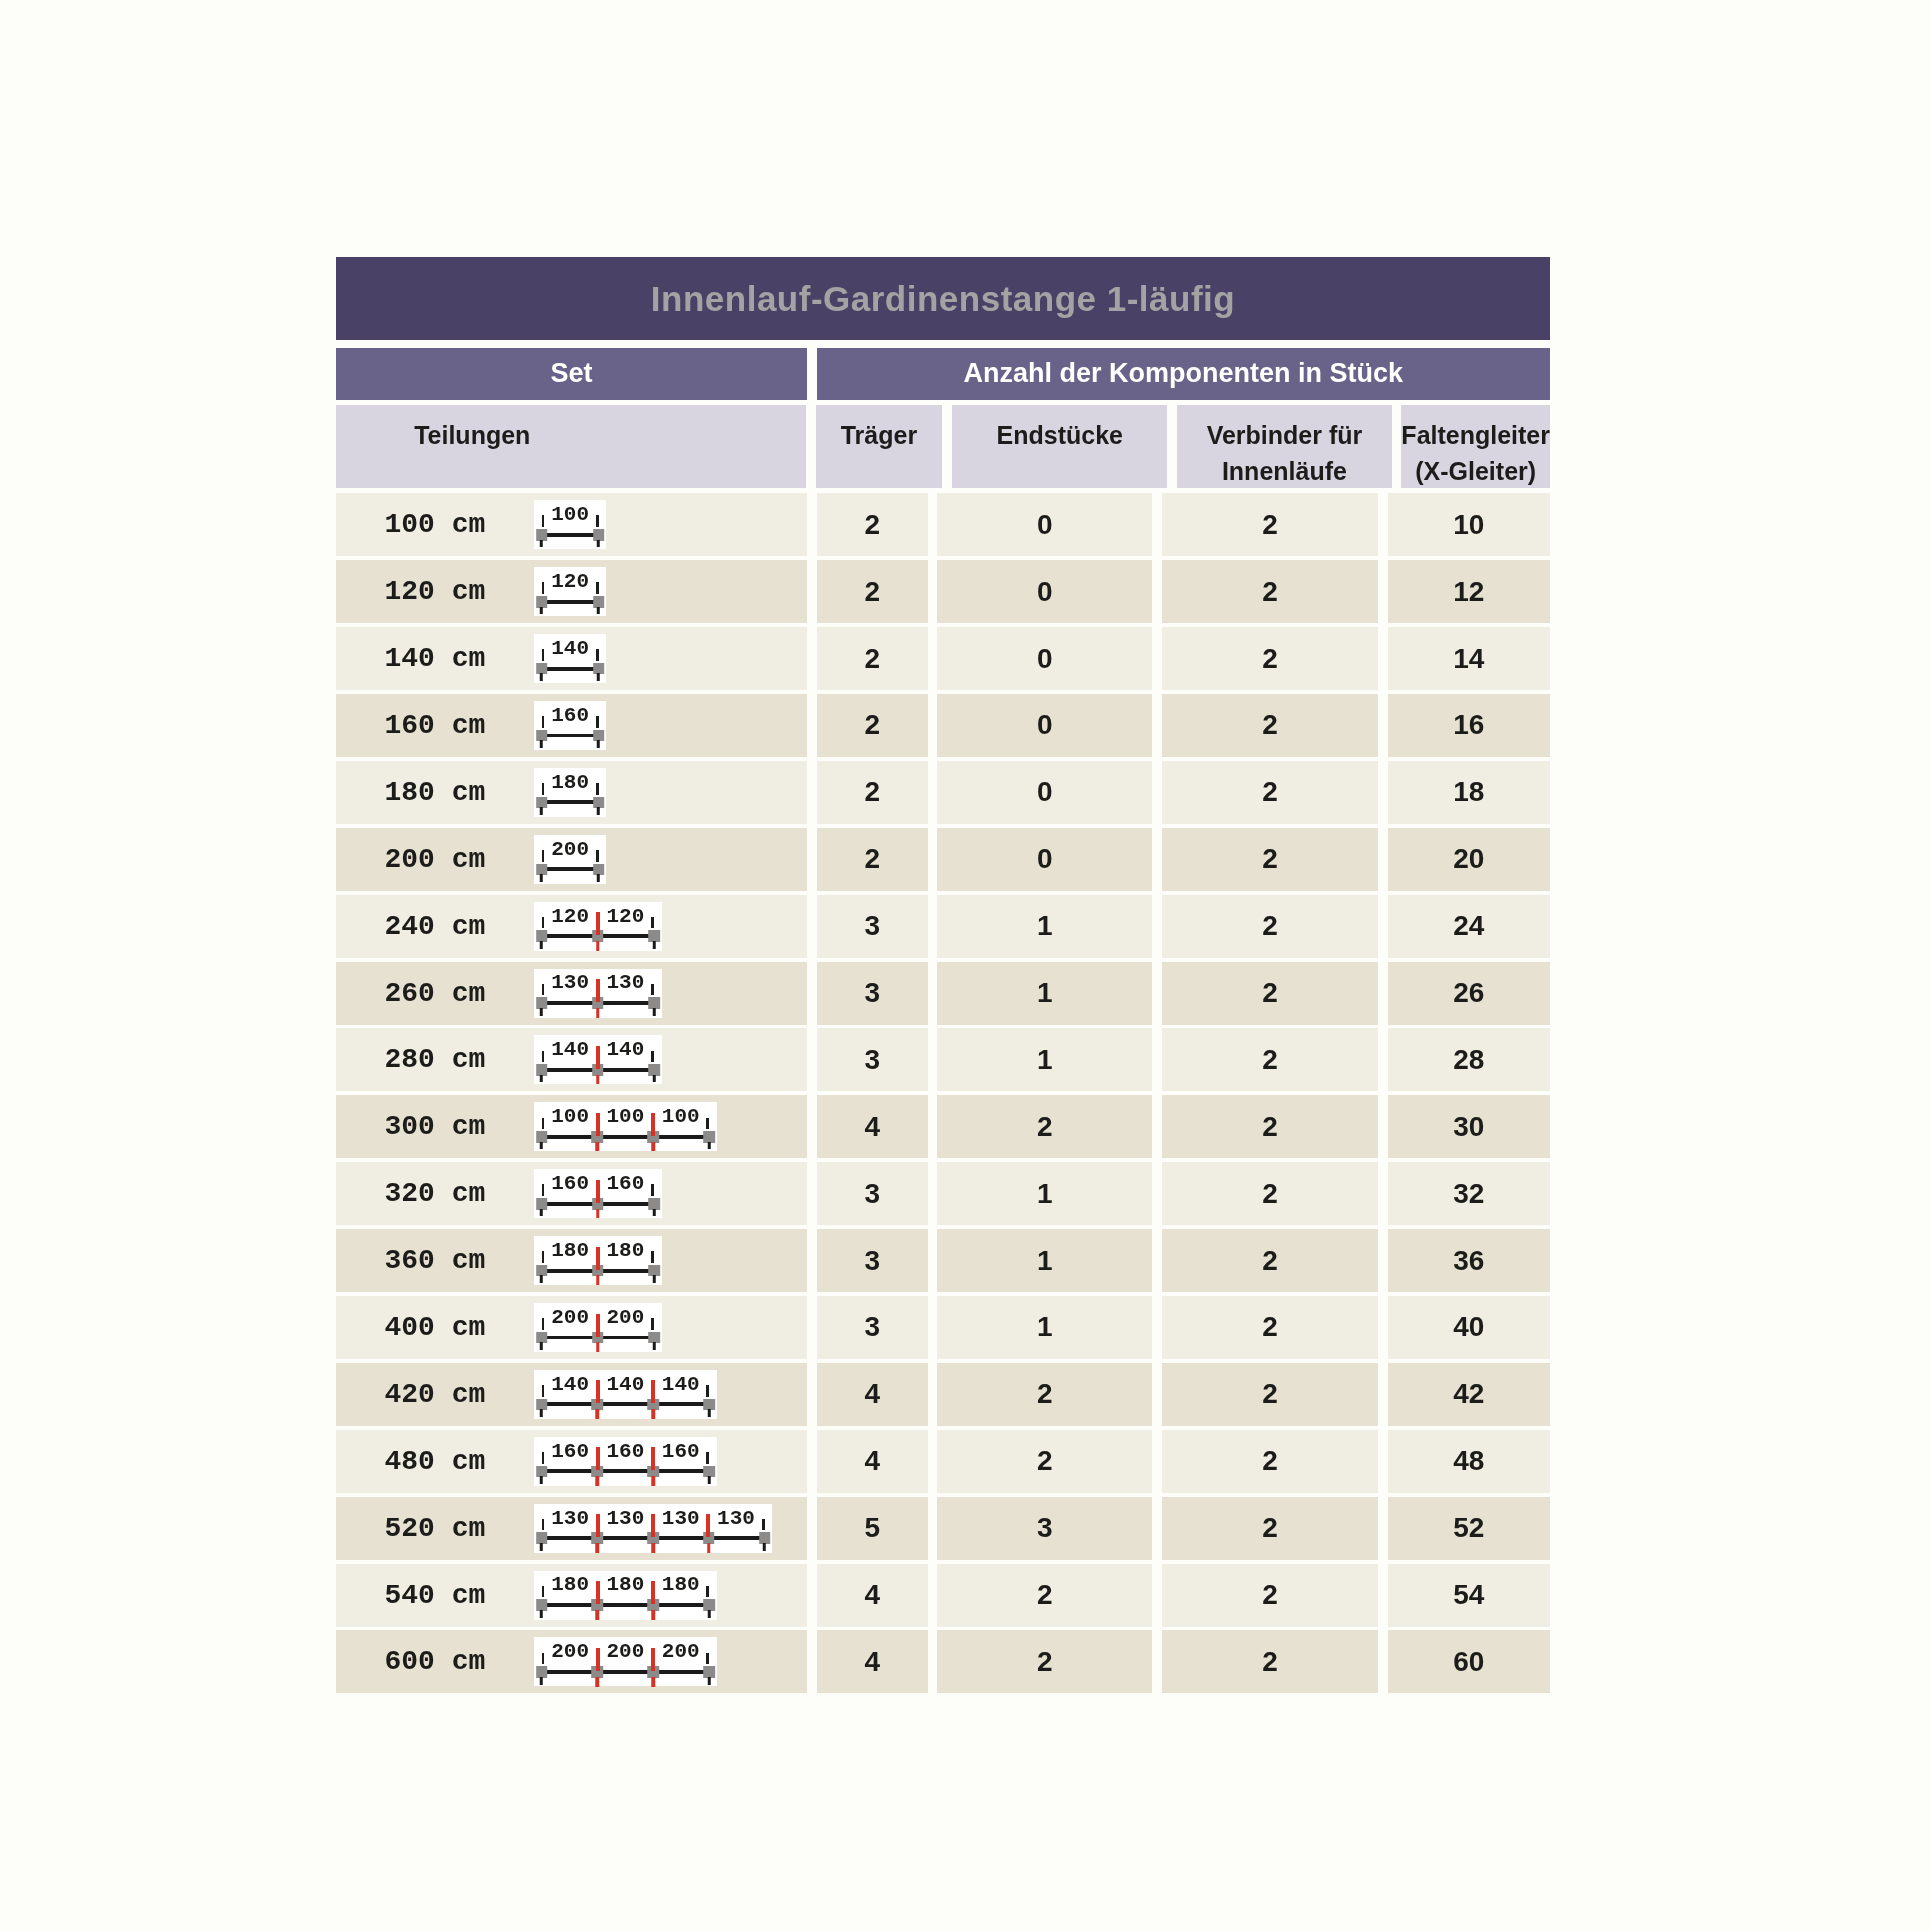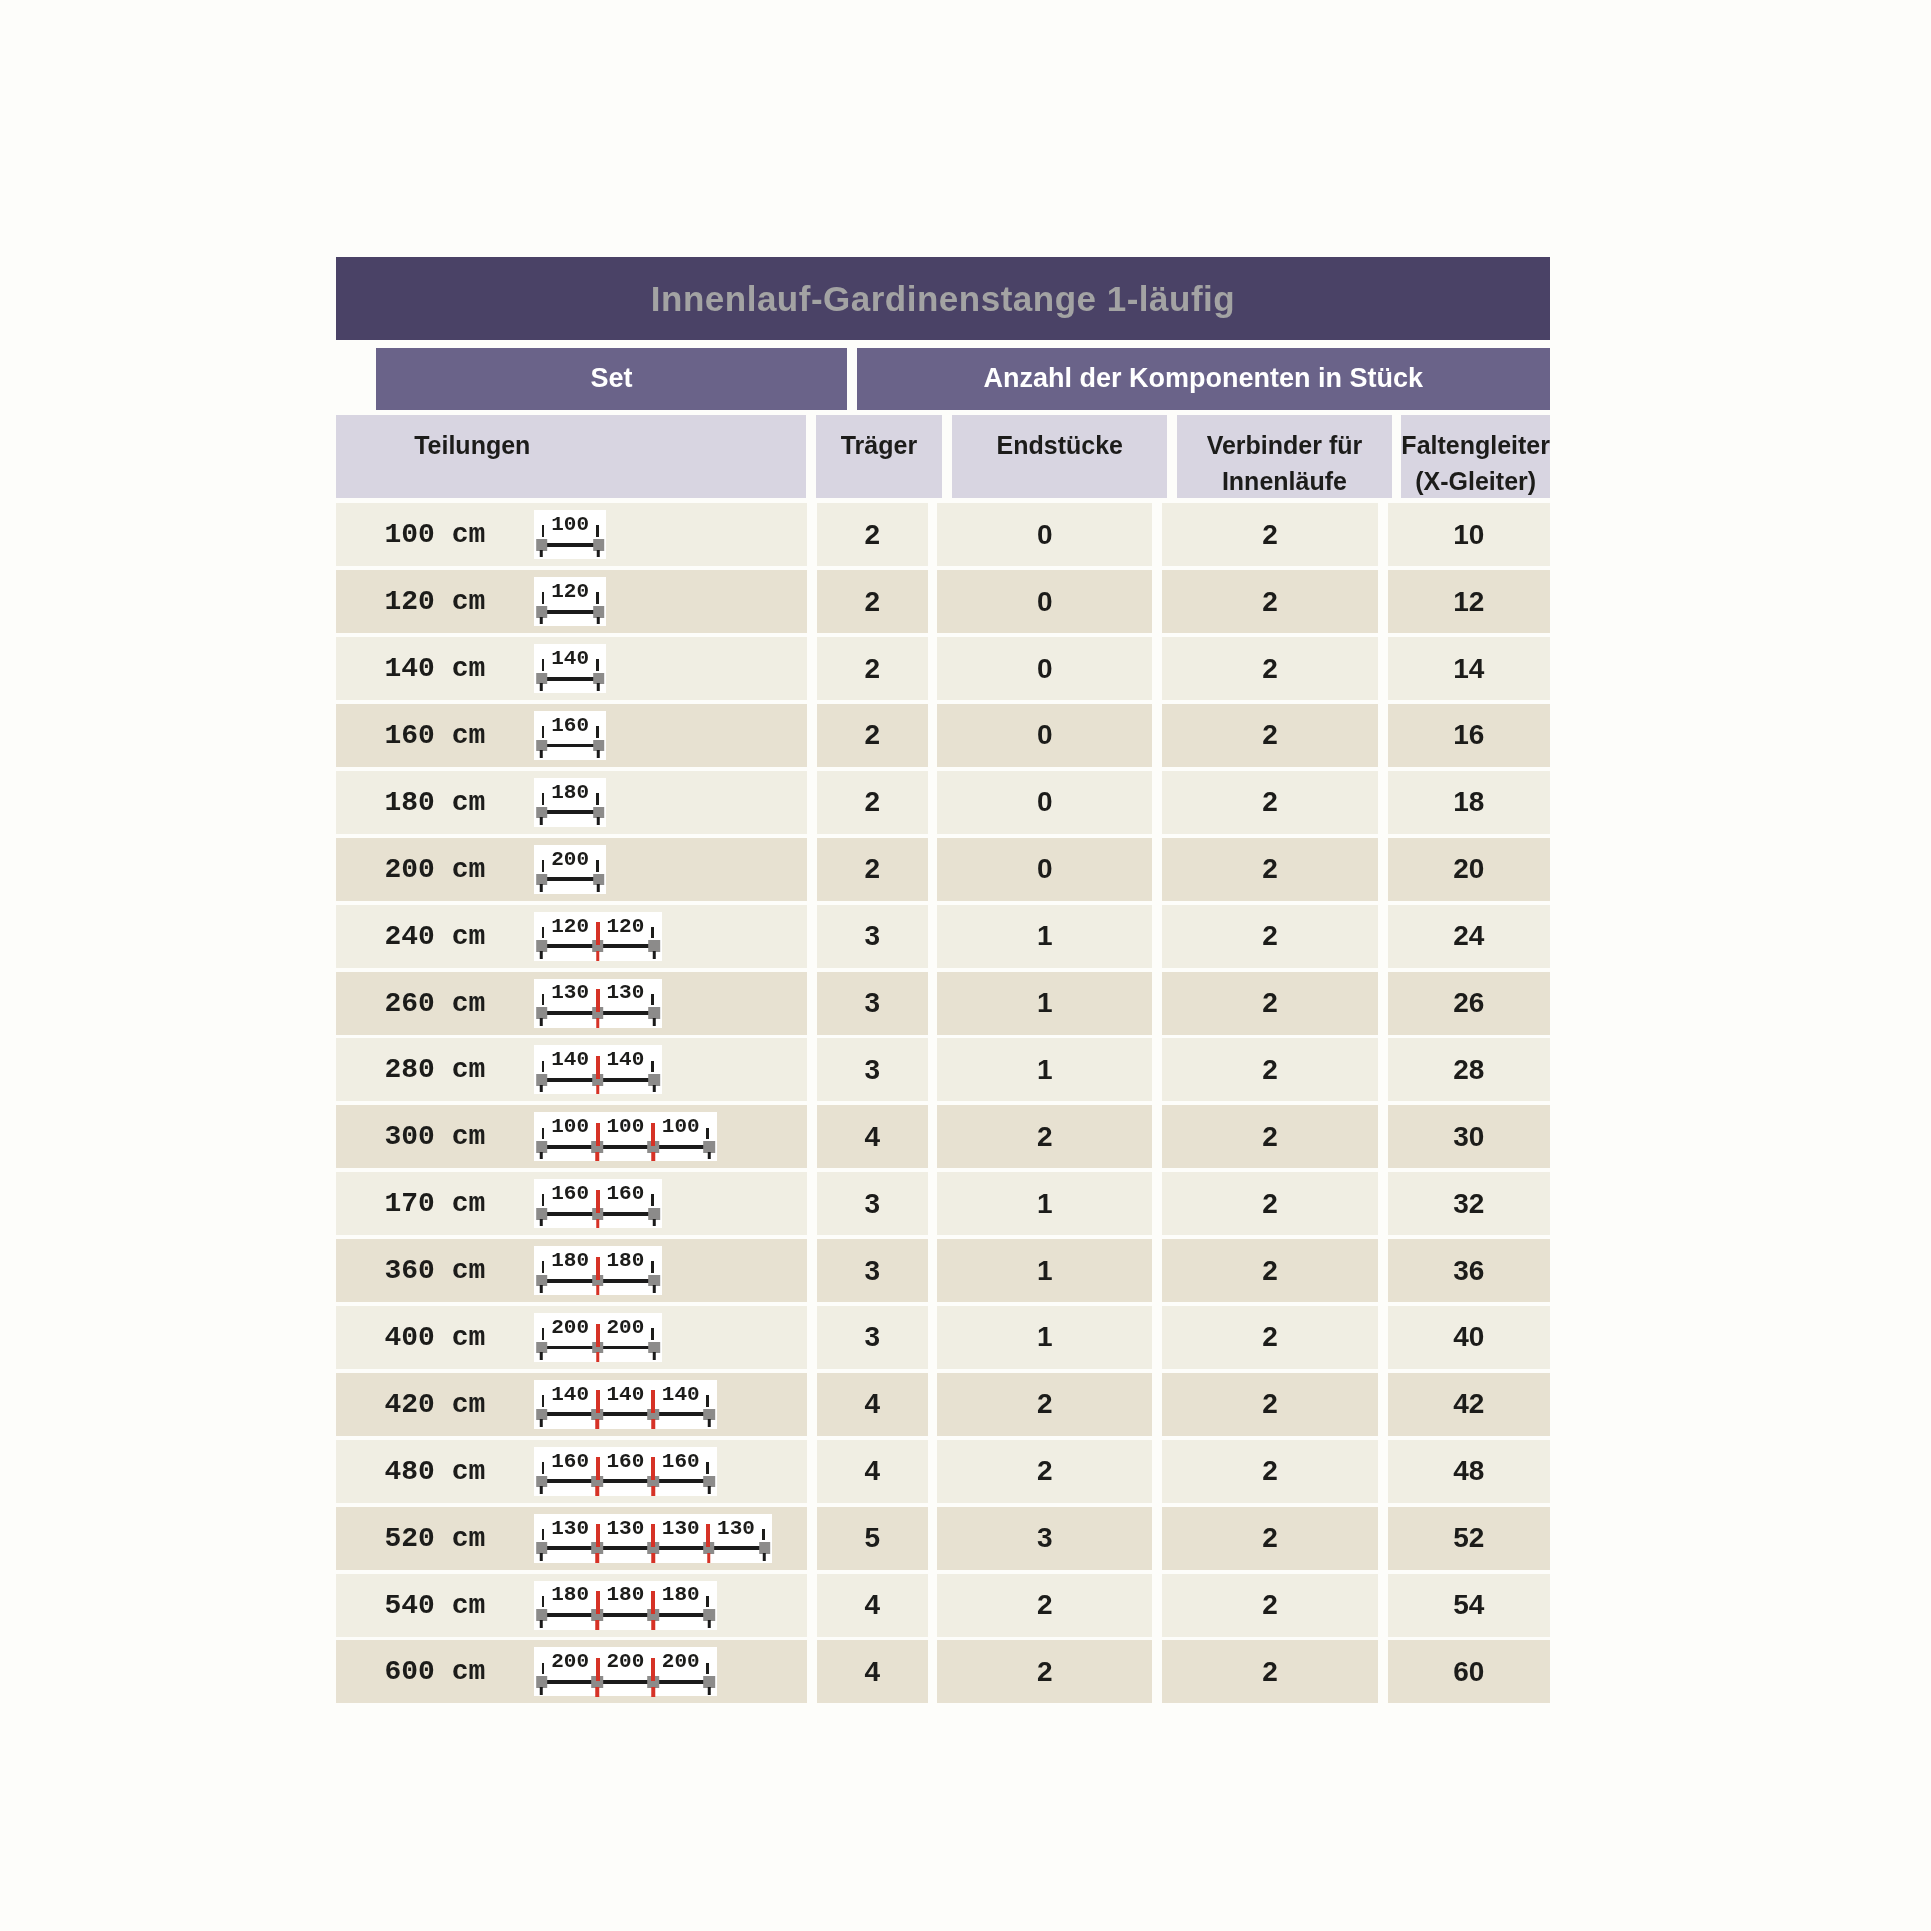--- a/index.html
+++ b/index.html
@@ -33,23 +33,22 @@
     background:var(--title-bar);
     color:#a3a3a3;
     font-size:35px;
     font-weight:700;
     display:flex;align-items:center;justify-content:center;
     margin-bottom:7.7px;
     letter-spacing:0.5px;
   }
   .group-row{
     display:flex;gap:9.7px;
-    height:62px;
+    height:52px;
     margin-bottom:5.8px;
-    margin-left:40px;
   }
   .group-cell{
     background:var(--group-bar);
     color:#ffffff;
     font-size:27px;
     font-weight:700;
     display:flex;align-items:center;justify-content:center;
   }
   .g-set{width:471px;}
   .g-comp{flex:1;}
@@ -419,21 +418,21 @@
             </div>
           </div>
         </div>
         <div class="cell c-traeger">4</div>
         <div class="cell c-verbinder">2</div>
         <div class="cell c-end">2</div>
         <div class="cell c-falt">30</div>
       </div>
       <div class="row light">
         <div class="cell set-cell">
-          <div class="len">170 cm</div>
+          <div class="len">320 cm</div>
           <div class="icon-area">
             <div class="teil-icon">
               <div class="nums">
                 <span class="tick end"></span>
                 <span class="num">160</span>
                 <span class="tick mid"></span>
                 <span class="num">160</span>
                 <span class="tick end"></span>
               </div>
               <div class="rod">

